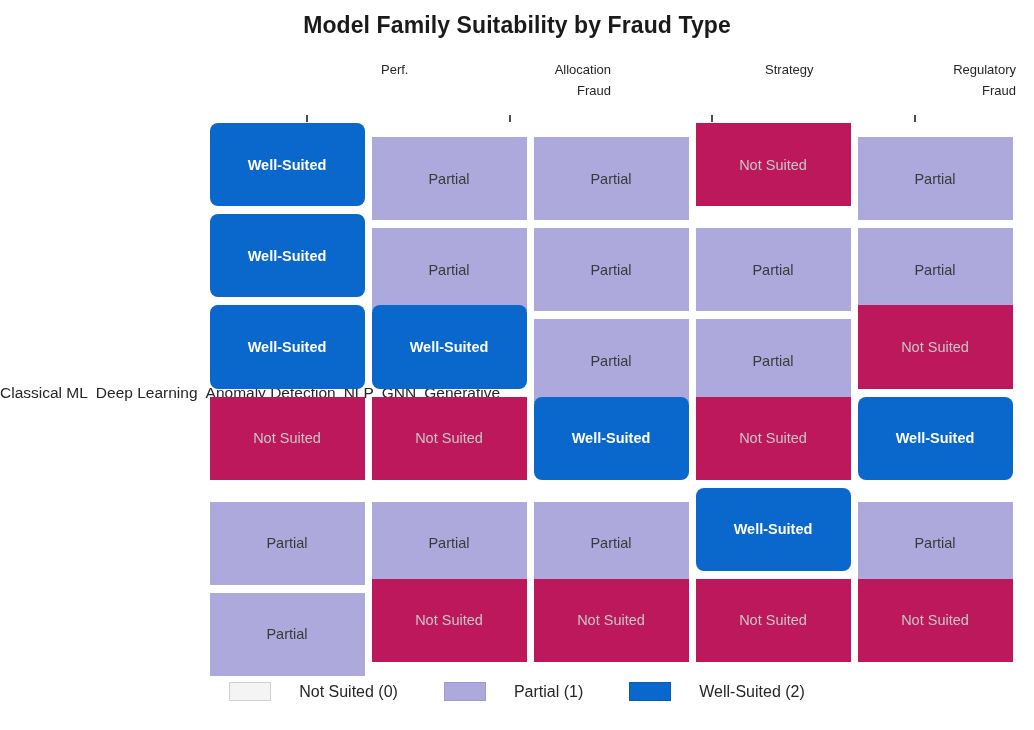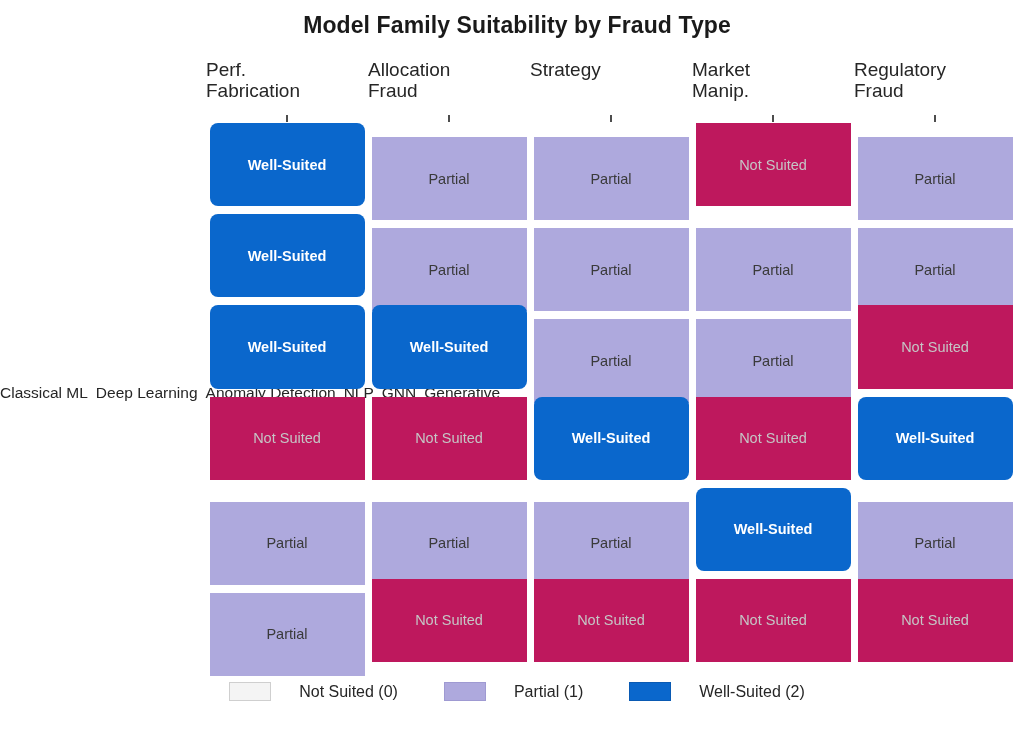--- a/index.html
+++ b/index.html
@@ -39,22 +39,22 @@
     position: absolute;
     top: 59px;
     left: 206px;
     width: 810px;
     height: 58px;
     display: flex;
   }
   .col-header {
     flex: 1 1 0;
     position: relative;
-    text-align: left;
-    font-size: 19px;
+    text-align: right;
+    font-size: 13px;
     color: #262626;
     line-height: 21px;
   }
   .col-header .ln {
     display: block;
     white-space: nowrap;
   }
   .col-tick {
     position: absolute;
     bottom: -5px;
@@ -168,35 +168,29 @@
 </head>
 <body>
 
 <div id="chart-root">
 
   <div class="chart-title">Model Family Suitability by Fraud Type</div>
 
   <div class="col-headers">
       <div class="col-header">
         <span class="ln">Perf.</span>
-        <span class="ln">Fabrication</span>
         <span class="col-tick"></span>
       </div>
       <div class="col-header">
         <span class="ln">Allocation</span>
         <span class="ln">Fraud</span>
         <span class="col-tick"></span>
       </div>
       <div class="col-header">
         <span class="ln">Strategy</span>
-        <span class="col-tick"></span>
-      </div>
-      <div class="col-header">
-        <span class="ln">Market</span>
-        <span class="ln">Manip.</span>
         <span class="col-tick"></span>
       </div>
       <div class="col-header">
         <span class="ln">Regulatory</span>
         <span class="ln">Fraud</span>
         <span class="col-tick"></span>
       </div>
     </div>
 
   <div class="row-labels">

